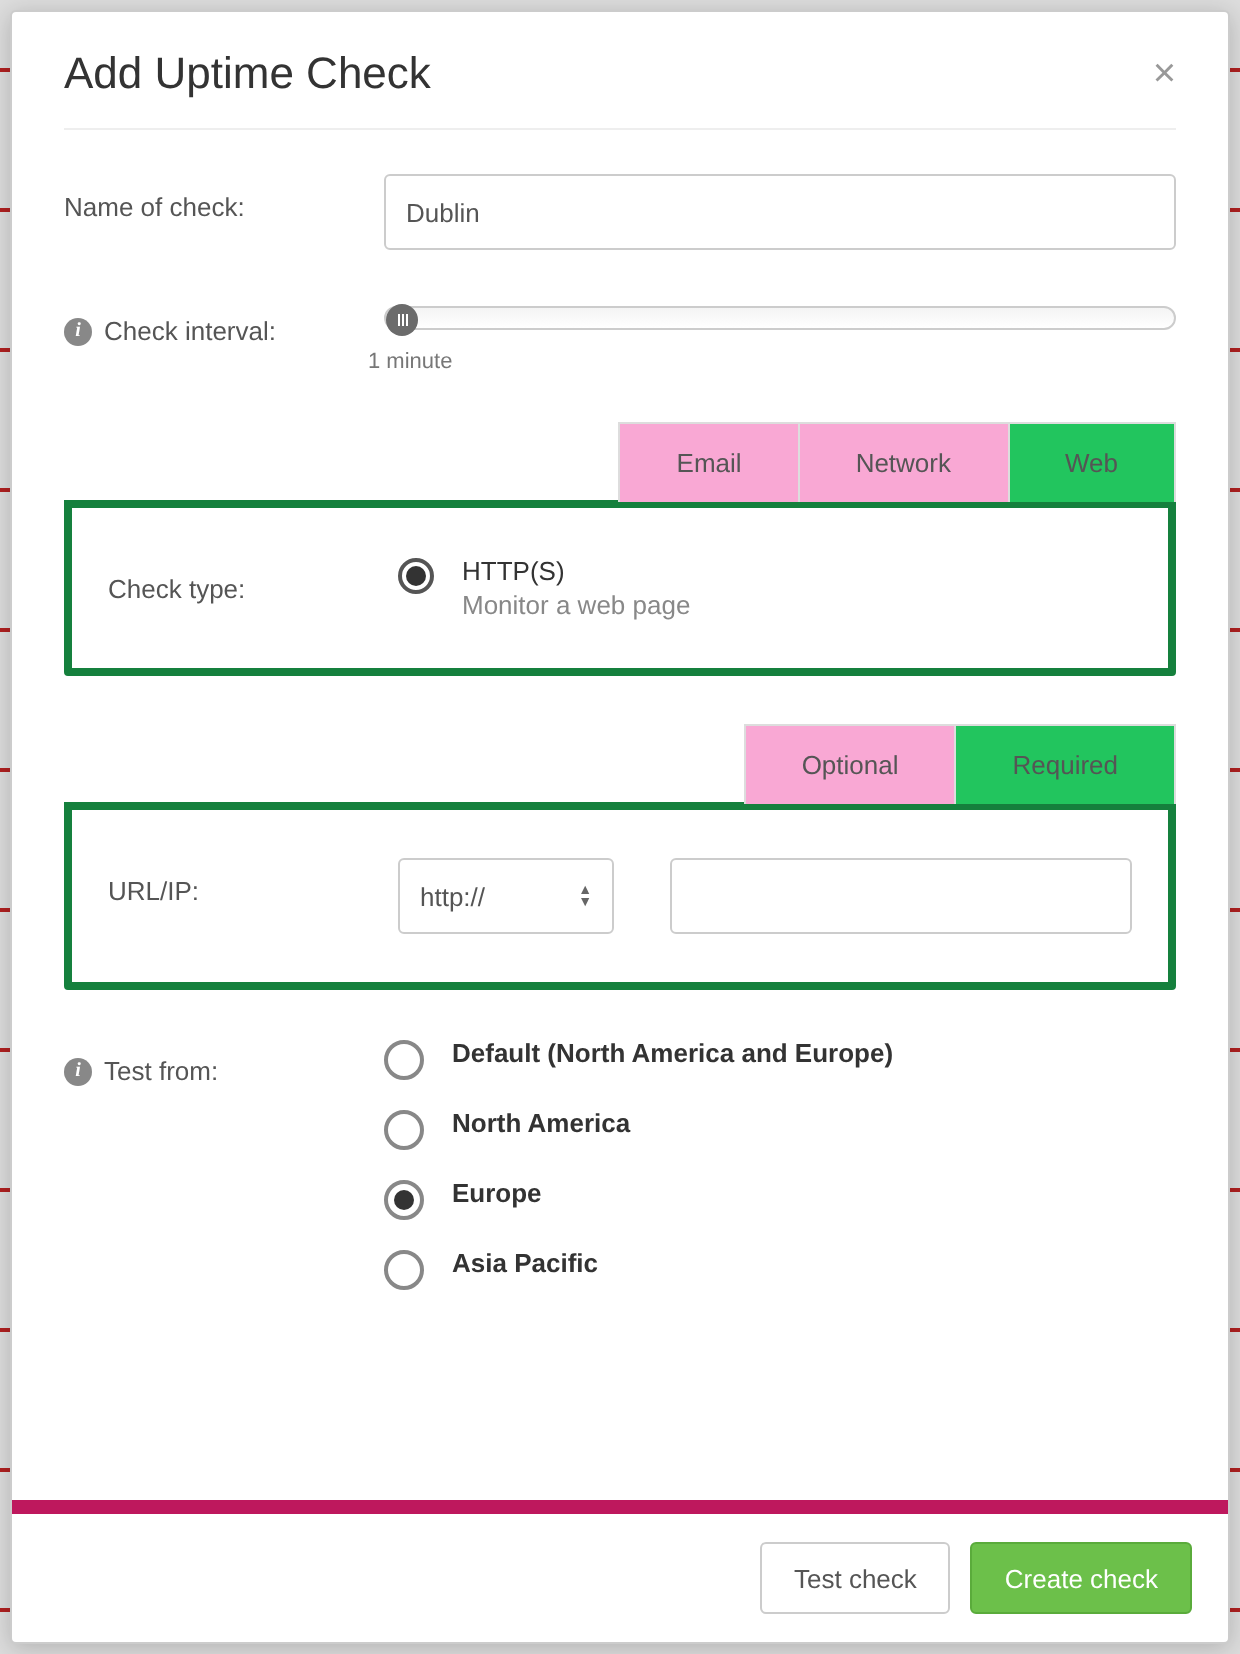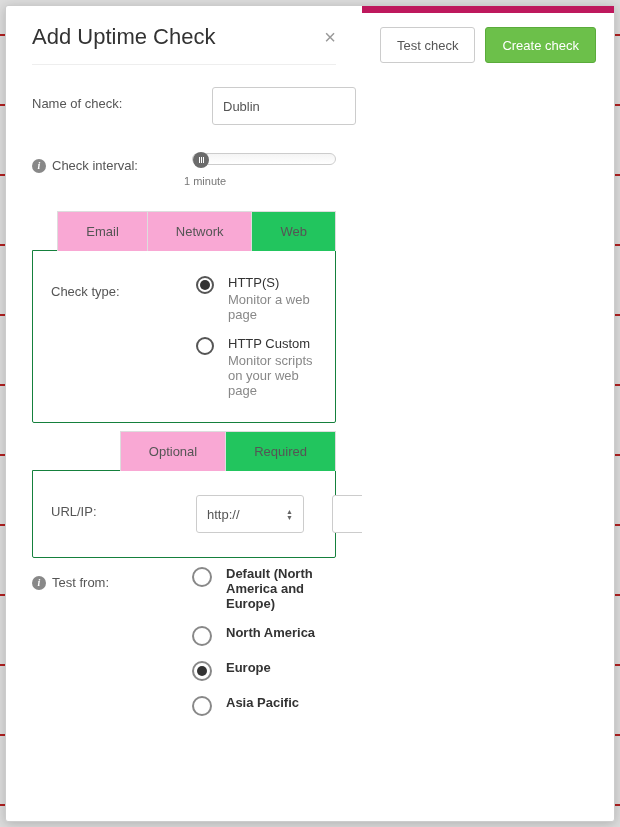--- a/index.html
+++ b/index.html
@@ -22,21 +22,21 @@
   );
 }
 .modal {
   position: absolute;
   top: 5px; left: 5px; right: 5px; bottom: 5px;
   background: #fff;
   border: 1px solid #ccc;
   border-radius: 3px;
   box-shadow: 0 2px 12px rgba(0,0,0,.2);
   display: flex;
-  flex-direction: row;
+  flex-direction: column;
   justify-content: center;
 }
 .modal-body {
   flex: 1;
   overflow-y: scroll;
   padding: 18px 26px 0 26px;
 }
 .modal-title-row {
   display: flex;
   justify-content: space-between;
@@ -88,21 +88,20 @@
   flex: 1;
 }
 .text-input {
   width: 100%;
   height: 38px;
   border: 1px solid #ccc;
   border-radius: 3px;
   padding: 0 10px;
   font-size: 13px;
   color: #555;
-  margin-left: 20px;
 }
 .slider-wrap { position: relative; padding-top: 4px; }
 .slider-track {
   height: 12px;
   border: 1px solid #ccc;
   border-radius: 6px;
   background: linear-gradient(#f4f4f4,#fff);
   position: relative;
 }
 .slider-handle {
@@ -139,24 +138,24 @@
   border-bottom: none;
   background: #f9a8d4;
   cursor: pointer;
 }
 .tab + .tab { border-left: none; }
 .tab.active {
   background: #22c55e;
   position: relative;
 }
 .tab-panel {
-  border: 1px solid #15803d;
+  border: 4px solid #15803d;
   border-radius: 0 0 2px 2px;
   padding: 24px 18px;
-  margin-bottom: 8px;
+  margin-bottom: 24px;
 }
 .tab-panel.attached { margin-top: -1px; }
 .radio-row {
   display: flex;
   align-items: flex-start;
   gap: 14px;
   margin-bottom: 14px;
 }
 .radio-row:last-child { margin-bottom: 0; }
 .radio-circle {
@@ -285,27 +284,20 @@
         </div>
       <div class="tab-panel attached">
         <div class="form-row" style="margin-bottom:0">
           <div class="form-label" style="width:145px">Check type:</div>
           <div class="form-control-col" id="check-type-options">
               <div class="radio-row">
                 <div class="radio-circle checked"></div>
                 <div class="radio-text">
                   <div class="rt-title">HTTP(S)</div>
                   <div class="rt-sub">Monitor a web page</div>
-                </div>
-              </div>
-              <div class="radio-row">
-                <div class="radio-circle"></div>
-                <div class="radio-text">
-                  <div class="rt-title">HTTP Custom</div>
-                  <div class="rt-sub">Monitor scripts on your web page</div>
                 </div>
               </div>
             </div>
         </div>
       </div>
 
       <div class="tab-row" id="tabs-mid">
           <div class="tab">Optional</div>
           <div class="tab active">Required</div>
         </div>

